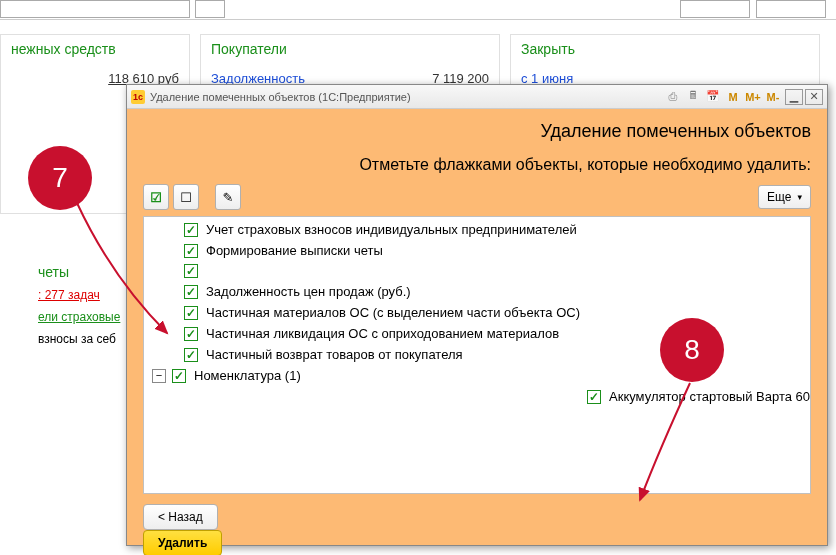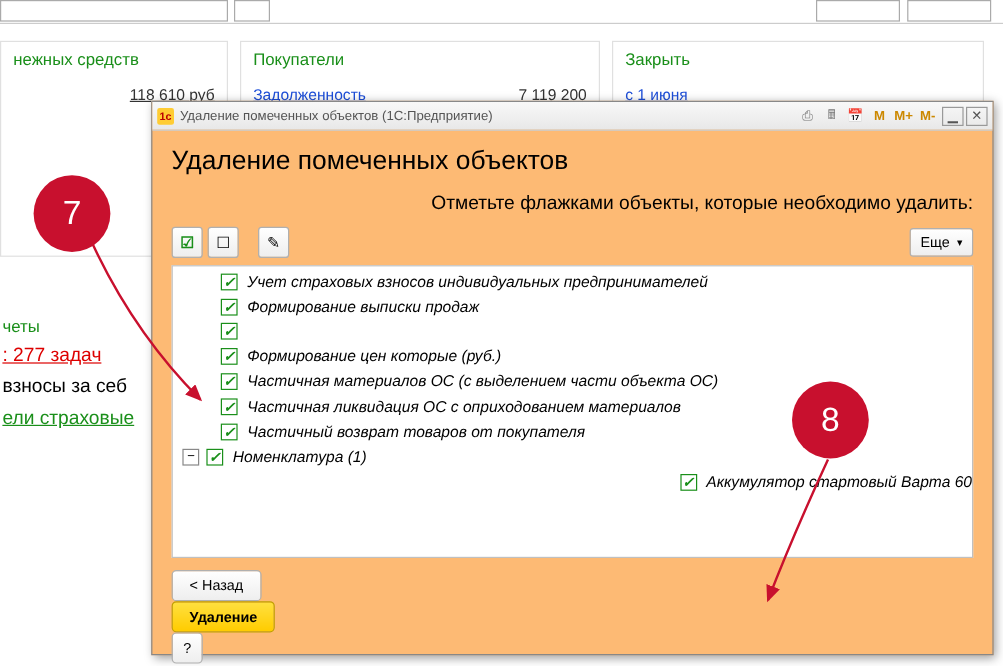--- a/index.html
+++ b/index.html
@@ -11,46 +11,46 @@
   .bg-input { position: absolute; top: 0; left: 0; width: 190px; height: 18px; border: 1px solid #aaa; background: #fff; font-size: 11px; padding: 0 4px; color: #555; }
   .bg-spin { position: absolute; top: 0; left: 195px; width: 30px; height: 18px; border: 1px solid #aaa; }
   .bg-btns { position: absolute; top: 0; right: 10px; display:flex; gap:6px; }
   .bg-btns div { width: 70px; height: 18px; border: 1px solid #aaa; }
   .bg-cards { position: absolute; top: 34px; left: 0; right: 0; display: flex; }
   .bg-card { border: 1px solid #e0e0e0; height: 180px; position: relative; padding: 6px 10px; }
   .bg-card-title { color: #1a8f1a; font-size: 14px; }
   .bg-card-link { color: #1d4ed8; text-decoration: underline; position: absolute; }
   .bg-num { position: absolute; color: #333; }
 
-  .bg-bottom { position: absolute; top: 260px; left: 0; width: 130px; }
-  .bg-bottom div { padding: 4px 2px; font-size: 16px; }
+  .bg-bottom { position: absolute; top: 260px; left: 0; width: 130px; padding-left: 36px; }
+  .bg-bottom div { padding: 4px 2px; font-size: 12px; }
   .bg-green { color: #1a8f1a; }
   .bg-red { color: #d00; text-decoration: underline; }
   .bg-link { color: #1a8f1a; text-decoration: underline; }
 
   
   .dialog { position: absolute; top: 84px; left: 126px; width: 702px; height: 462px; background: #fdba74; border: 1px solid #888; box-shadow: 2px 2px 8px rgba(0,0,0,.4); }
   .dialog-title { background: linear-gradient(#f8f8f8,#e8e8e8); border-bottom: 1px solid #ccc; height: 24px; display: flex; align-items: center; padding: 0 4px; font-size: 11px; color: #555; }
   .dialog-ico { width: 14px; height: 14px; background: #fc3; border-radius: 2px; margin-right: 5px; display: flex; align-items: center; justify-content: center; font-size: 9px; font-weight: bold; color: #b00; }
   .dialog-title-spacer { flex: 1; }
   .titlebar-ico { width: 16px; height: 16px; margin: 0 2px; display: flex; align-items: center; justify-content: center; font-size: 11px; color: #777; cursor: pointer; }
   .m-btn { font-family: Arial; font-size: 11px; color: #cc8800; font-weight: bold; }
   .win-btn { width: 18px; height: 16px; border: 1px solid #999; margin-left: 2px; display: flex; align-items: center; justify-content: center; font-size: 11px; cursor: pointer; }
 
   .dialog-body { padding: 12px 16px 10px 16px; }
-  .dialog-heading { font-size: 22px; font-weight: normal; margin-bottom: 14px; }
+  .dialog-heading { font-size: 18px; font-weight: normal; margin-bottom: 14px; text-align: right; }
   .instruction { font-size: 16px; margin-bottom: 10px; text-align: right; }
 
   .toolbar { display: flex; align-items: center; margin-bottom: 6px; }
   .tool-btn { width: 26px; height: 26px; border: 1px solid #b0b0b0; border-radius: 3px; background: linear-gradient(#fff,#eee); margin-right: 4px; display: flex; align-items: center; justify-content: center; cursor: pointer; }
   .tool-spacer { flex: 1; }
   .more-btn { height: 24px; border: 1px solid #b0b0b0; border-radius: 3px; background: linear-gradient(#fff,#eee); padding: 0 8px; display: flex; align-items: center; cursor: pointer; font-size: 12px; gap: 6px; }
   .more-btn::after { content: "▾"; font-size: 9px; }
 
-  .list { border: 1px solid #c0c0c0; height: 244px; overflow-y: scroll; background: #fff; padding: 2px 0 2px 0; font-style: italic; }
+  .list { border: 1px solid #c0c0c0; height: 278px; overflow-y: scroll; background: #fff; padding: 2px 0 2px 0; }
   .row { display: flex; align-items: center; padding: 3px 0 3px 40px; font-size: 13px; }
   .row.group { padding-left: 8px; }
   .row.sub { padding-left: 60px; justify-content: flex-end; }
   .expander { width: 14px; height: 14px; border: 1px solid #888; display: flex; align-items: center; justify-content: center; font-size: 11px; line-height: 1; margin-right: 6px; cursor: pointer; }
   .cb { width: 14px; height: 14px; border: 1px solid #1a8f1a; margin-right: 8px; display: flex; align-items: center; justify-content: center; cursor: pointer; }
   .cb.on::after { content: "✓"; color: #1a8f1a; font-size: 12px; font-weight: bold; }
 
   .dialog-footer { display: flex; align-items: flex-start; margin-top: 10px; flex-direction: column; }
   .btn { height: 26px; border: 1px solid #b0b0b0; border-radius: 4px; background: linear-gradient(#fff,#eee); padding: 0 14px; font-size: 12px; cursor: pointer; display: flex; align-items: center; }
   .btn.primary { background: linear-gradient(#ffe040,#ffcc00); font-weight: bold; border-color: #c0a000; }
@@ -84,22 +84,22 @@
       <span class="bg-num" style="top:36px; right:10px;">7 119 200</span>
     </div>
     <div class="bg-card" style="width:310px; margin-left:10px;">
       <span class="bg-card-title">Закрыть</span>
       <span class="bg-card-link" style="top:36px; left:10px;">с 1 июня</span>
     </div>
   </div>
   <div class="bg-bottom">
     <div class="bg-green" style="font-size:14px;">четы</div>
     <div><span class="bg-red">: 277 задач</span></div>
+    <div><span class="bg-link">ели страховые</span></div>
     <div>взносы за себ</div>
-    <div><span class="bg-link">ели страховые</span></div>
   </div>
 </div>
 
 <div class="dialog">
   <div class="dialog-title">
     <div class="dialog-ico">1c</div>
     <span>Удаление помеченных объектов  (1С:Предприятие)</span>
     <div class="dialog-title-spacer"></div>
     <div class="titlebar-ico">⎙</div>
     <div class="titlebar-ico">🖩</div>
@@ -132,28 +132,28 @@
         </div>
     </div>
 
     <div class="list">
       <div class="row">
           <div class="cb on"></div>
           <span>Учет страховых взносов индивидуальных предпринимателей</span>
         </div>
       <div class="row">
           <div class="cb on"></div>
-          <span>Формирование выписки продаж</span>
-        </div>
-      <div class="row">
-          <div class="cb on"></div>
-        </div>
-      <div class="row">
-          <div class="cb on"></div>
-          <span>Формирование цен которые (руб.)</span>
+          <span>Формирование выписки четы</span>
+        </div>
+      <div class="row">
+          <div class="cb on"></div>
+        </div>
+      <div class="row">
+          <div class="cb on"></div>
+          <span>Задолженность цен продаж (руб.)</span>
         </div>
       <div class="row">
           <div class="cb on"></div>
           <span>Частичная материалов ОС (с выделением части объекта ОС)</span>
         </div>
       <div class="row">
           <div class="cb on"></div>
           <span>Частичная ликвидация ОС с оприходованием материалов</span>
         </div>
       <div class="row">
@@ -170,21 +170,21 @@
           <span>Аккумулятор стартовый Варта 60</span>
         </div>
     </div>
 
     <div class="dialog-footer">
       <div class="btn">
           <span>&lt; Назад</span>
         </div>
       <div class="footer-spacer"></div>
       <div class="btn primary">
-          <span>Удаление</span>
+          <span>Удалить</span>
         </div>
       <div style="width:6px"></div>
       <div style="width:6px"></div>
       <div class="btn help-btn">
           <span>?</span>
         </div>
     </div>
   </div>
 </div>
 

